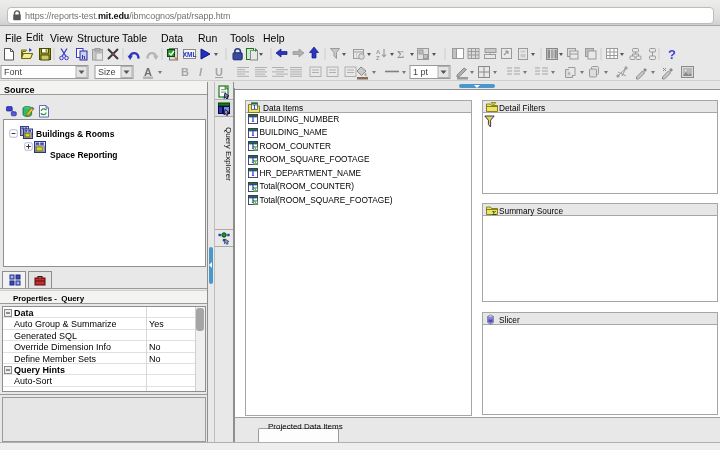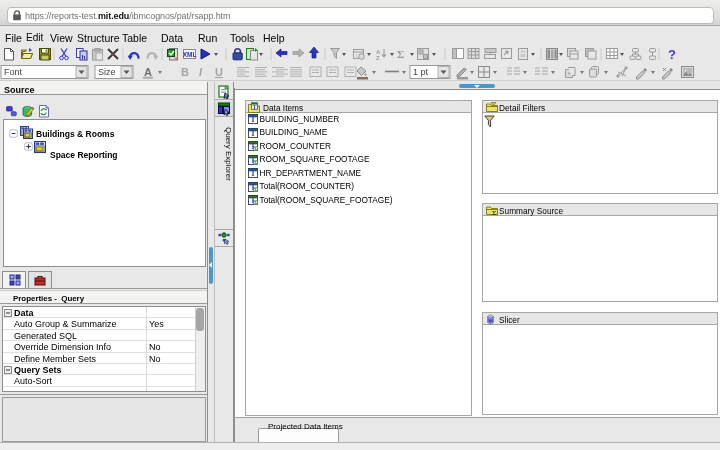--- a/index.html
+++ b/index.html
@@ -424,21 +424,21 @@
     <div class="abs" style="left:14px;top:342.2px;font-size:9px;white-space:nowrap;">Override Dimension Info</div>
     <div class="abs" style="left:149px;top:342.2px;font-size:9px;">No</div>
     <div class="abs" style="left:3px;top:363px;width:192px;height:1px;background:#e0e0e0;"></div>
     <div class="abs" style="left:14px;top:353.6px;font-size:9px;white-space:nowrap;">Define Member Sets</div>
     <div class="abs" style="left:149px;top:353.6px;font-size:9px;">No</div>
     <div class="abs" style="left:3px;top:374.4px;width:192px;height:1px;background:#e0e0e0;"></div>
     <svg class="abs" style="left:4px;top:366px" width="8" height="8" viewBox="0 0 8 8">
       <rect x="0.5" y="0.5" width="7" height="7" fill="#eee" stroke="#888"></rect>
       <line x1="2" y1="4" x2="6" y2="4" stroke="#333"></line>
     </svg>
-    <div class="abs" style="left:14px;top:365px;font-size:9px;font-weight:bold;white-space:nowrap;">Query Sets</div>
+    <div class="abs" style="left:14px;top:365px;font-size:9px;font-weight:bold;white-space:nowrap;">Query Hints</div>
     <div class="abs" style="left:3px;top:385.79999999999995px;width:192px;height:1px;background:#e0e0e0;"></div>
     <div class="abs" style="left:14px;top:376.4px;font-size:9px;white-space:nowrap;">Auto-Sort</div>
     <div class="abs" style="left:146px;top:307px;width:1px;height:84px;background:#d8d8d8;"></div>
     <div class="abs" style="left:195px;top:307px;width:10px;height:84px;background:#f0efef;border-left:1px solid #cfcfcf;"></div>
     <div class="abs" style="left:196px;top:308px;width:8px;height:23px;background:#a5a5a5;border-radius:3px;"></div>
 <div class="abs hline" style="left:0;top:394px;width:207px;background:#9a9a9a;"></div>
 <div class="abs" style="left:2px;top:397px;width:204px;height:45px;background:#e7e6e6;border:1px solid #9a9a9a;"></div>
 
 <div class="abs vline" style="left:207px;top:82px;height:368px;"></div>
 <div class="abs" style="left:208.5px;top:246.5px;width:4.5px;height:37.5px;background:#4a97cc;border-radius:2px;"></div>

